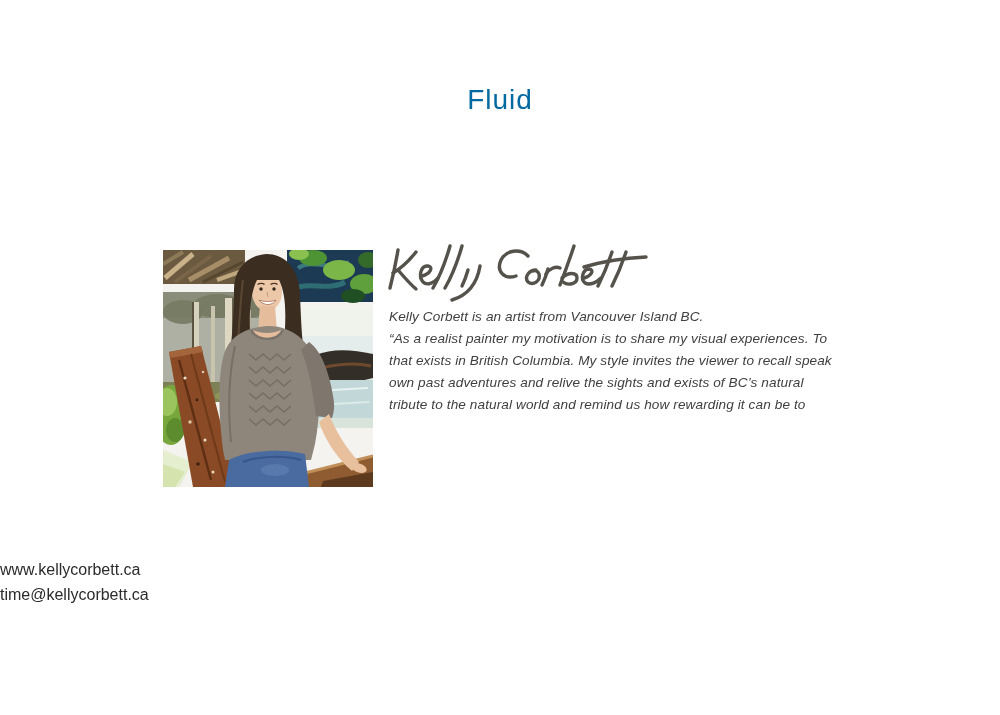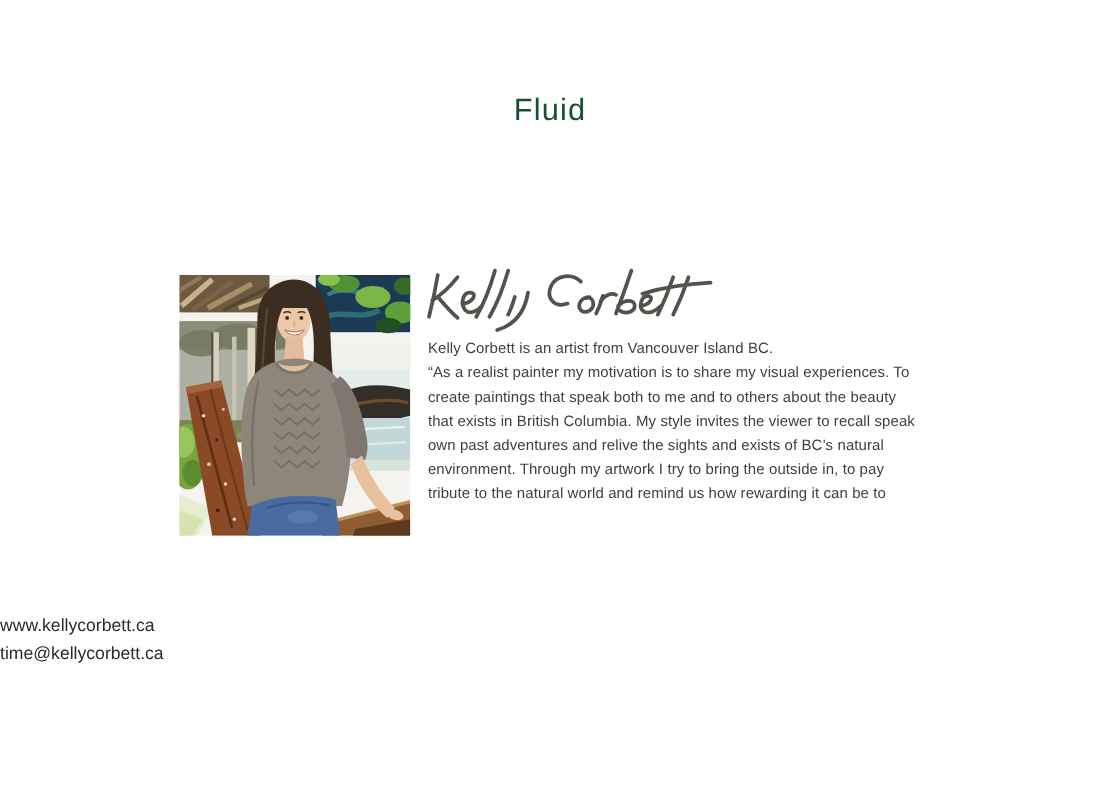--- a/index.html
+++ b/index.html
@@ -5,36 +5,36 @@
   * { margin:0; padding:0; box-sizing:border-box; }
   html,body { background:#ffffff; }
   body { font-family:"Liberation Sans", sans-serif; }
   .stage {
     position:relative; width:1000px; height:715px; margin:0 auto;
     background:#ffffff; overflow:hidden;
   }
   .page-title {
     position:absolute; top:84px; left:0; width:100%;
     text-align:center; font-size:28px; font-weight:300;
-    letter-spacing:1px; color:#14532d;
+    letter-spacing:1px; color:#0369a1;
   }
   .photo-wrap {
     position:absolute; left:163px; top:250px; width:210px; height:237px;
   }
   .photo-wrap svg { display:block; width:210px; height:237px; }
   .signature-wrap {
     position:absolute; left:388px; top:236px; width:262px; height:66px;
   }
   .signature-wrap svg { display:block; width:262px; height:66px; }
   .sig-stroke { fill:none; stroke:#55524b; stroke-width:3.4;
     stroke-linecap:round; stroke-linejoin:round; }
   .bio {
     position:absolute; left:389px; top:306px; width:490px;
     font-size:13.6px; line-height:22px; color:#3f3f3f;
-    letter-spacing:0.1px; white-space:nowrap;
+    letter-spacing:0.1px; white-space:nowrap;font-style:italic;
   }
   .contact {
     position:absolute; top:557px; left:0; width:100%;
     text-align:left; font-size:16px; line-height:25px; color:#2b2b2b;
   }
 </style>
 </head>
 <body>
 
 <div class="stage">
@@ -206,24 +206,22 @@
         <path d="M238,16 C234,28 229,40 224,50"></path>
 
         <path d="M196,31 C216,25 238,22 258,21"></path>
       </g>
     </svg>
   </div>
 
   <div class="bio">
     <div>Kelly Corbett is an artist from Vancouver Island BC.</div>
     <div>“As a realist painter my motivation is to share my visual experiences. To</div>
-    <div>create paintings that speak both to me and to others about the beauty</div>
     <div>that exists in British Columbia. My style invites the viewer to recall speak</div>
     <div>own past adventures and relive the sights and exists of BC’s natural</div>
-    <div>environment. Through my artwork I try to bring the outside in, to pay</div>
     <div>tribute to the natural world and remind us how rewarding it can be to</div>
   </div>
 
   <div class="contact">
     <div>www.kellycorbett.ca</div>
     <div>time@kellycorbett.ca</div>
   </div>
 
 </div>
 

